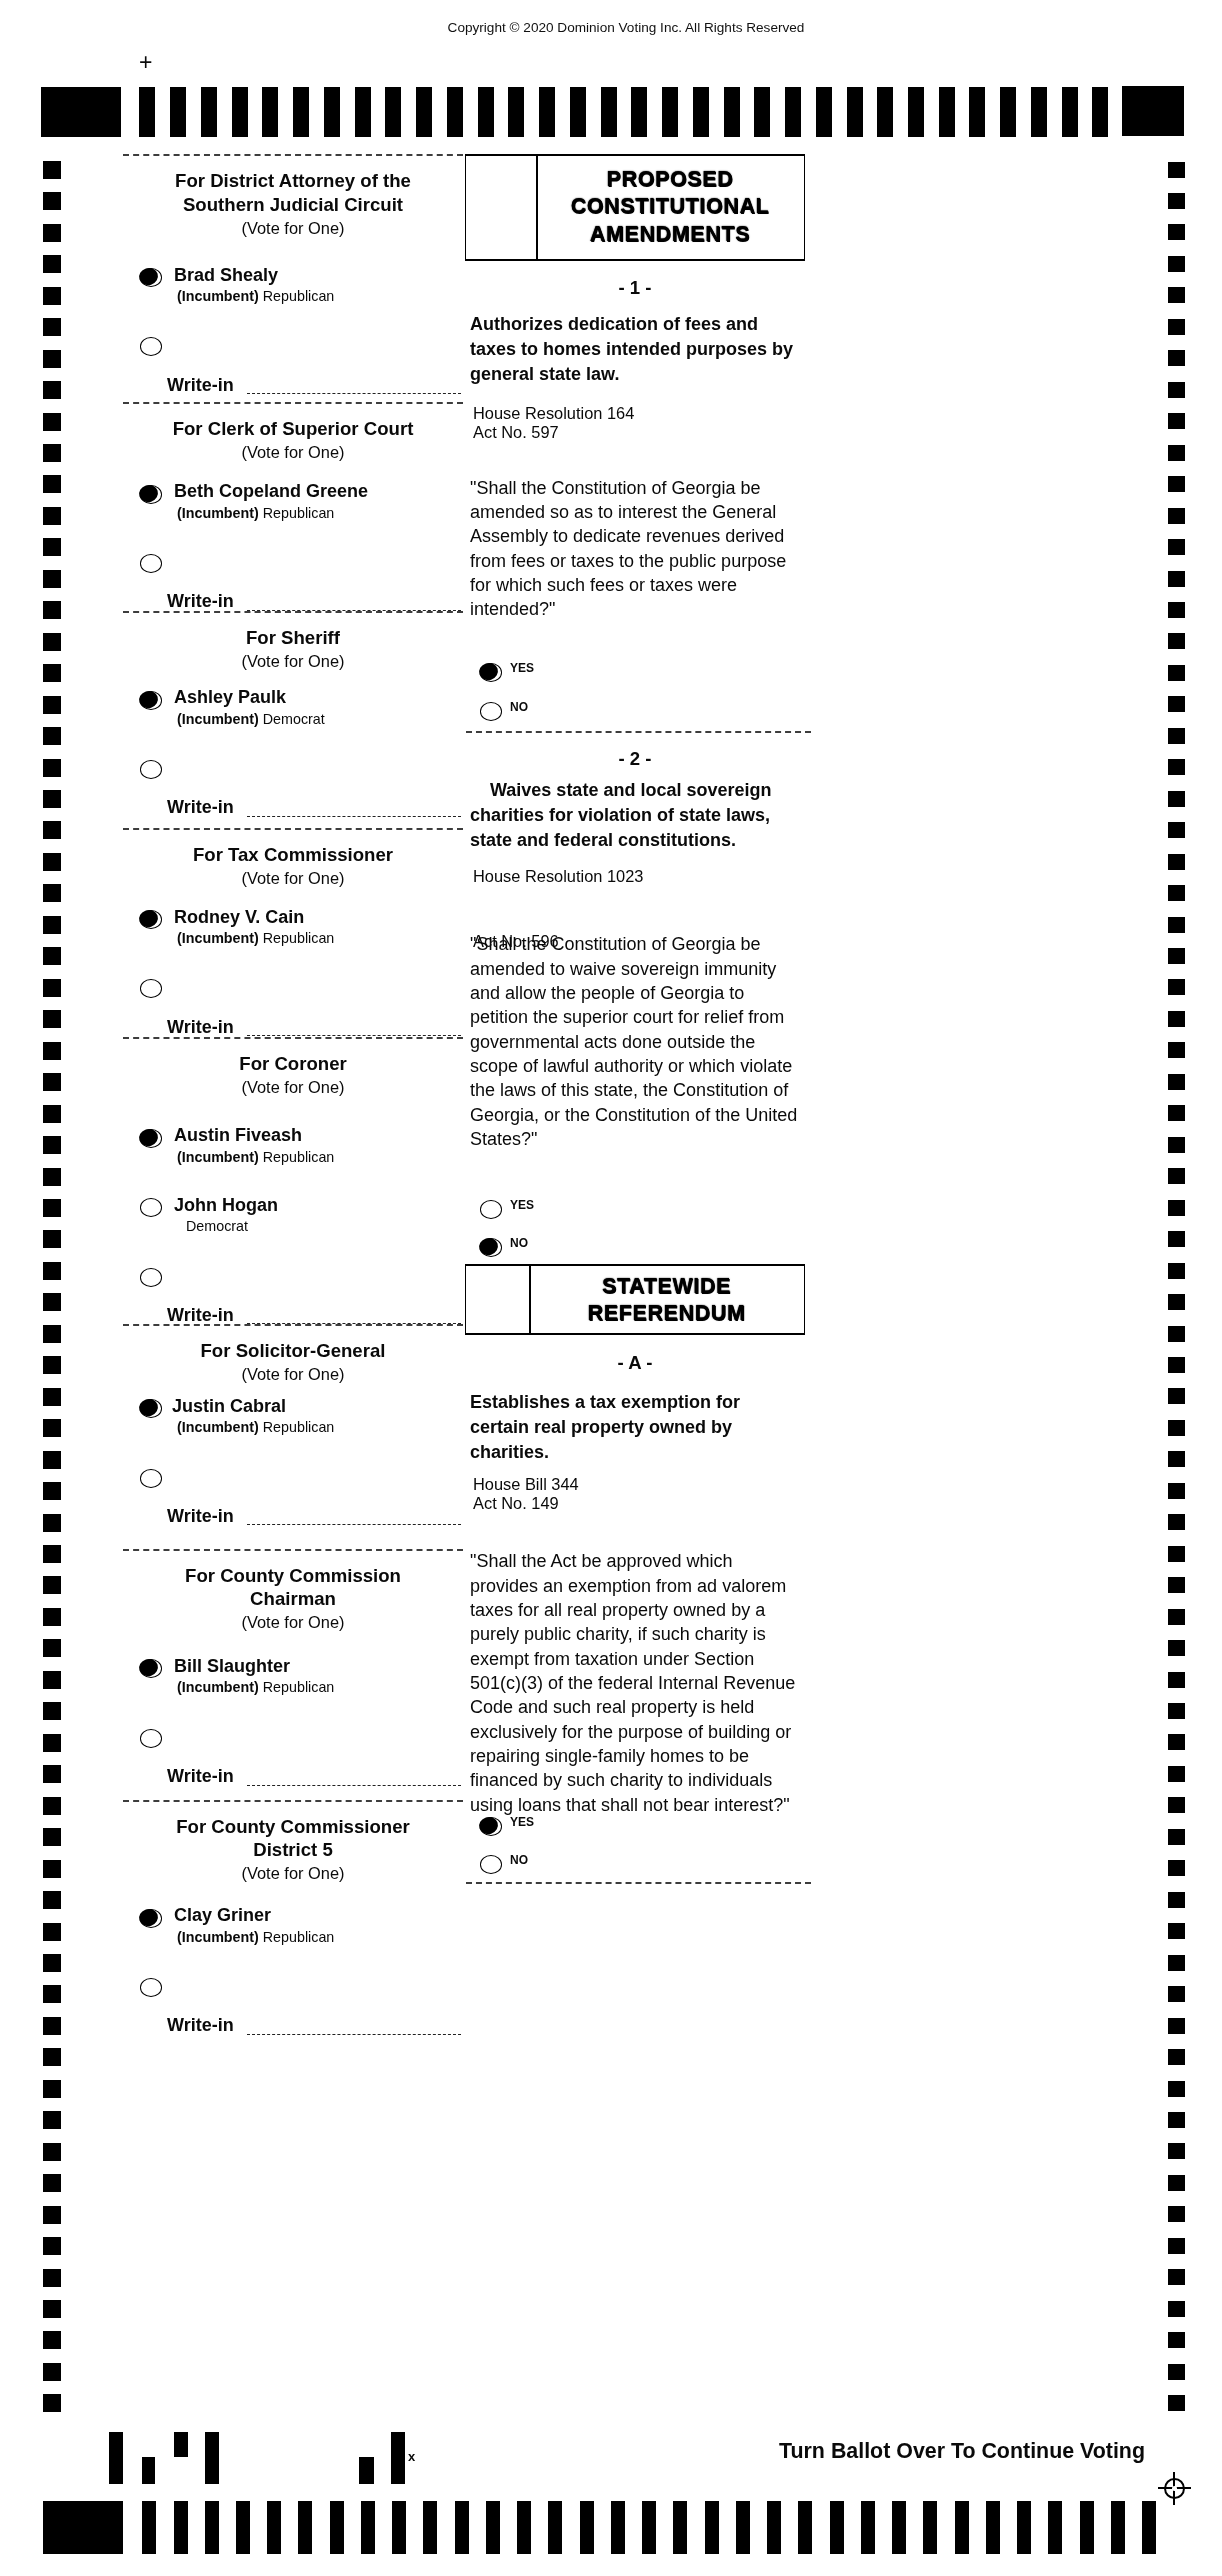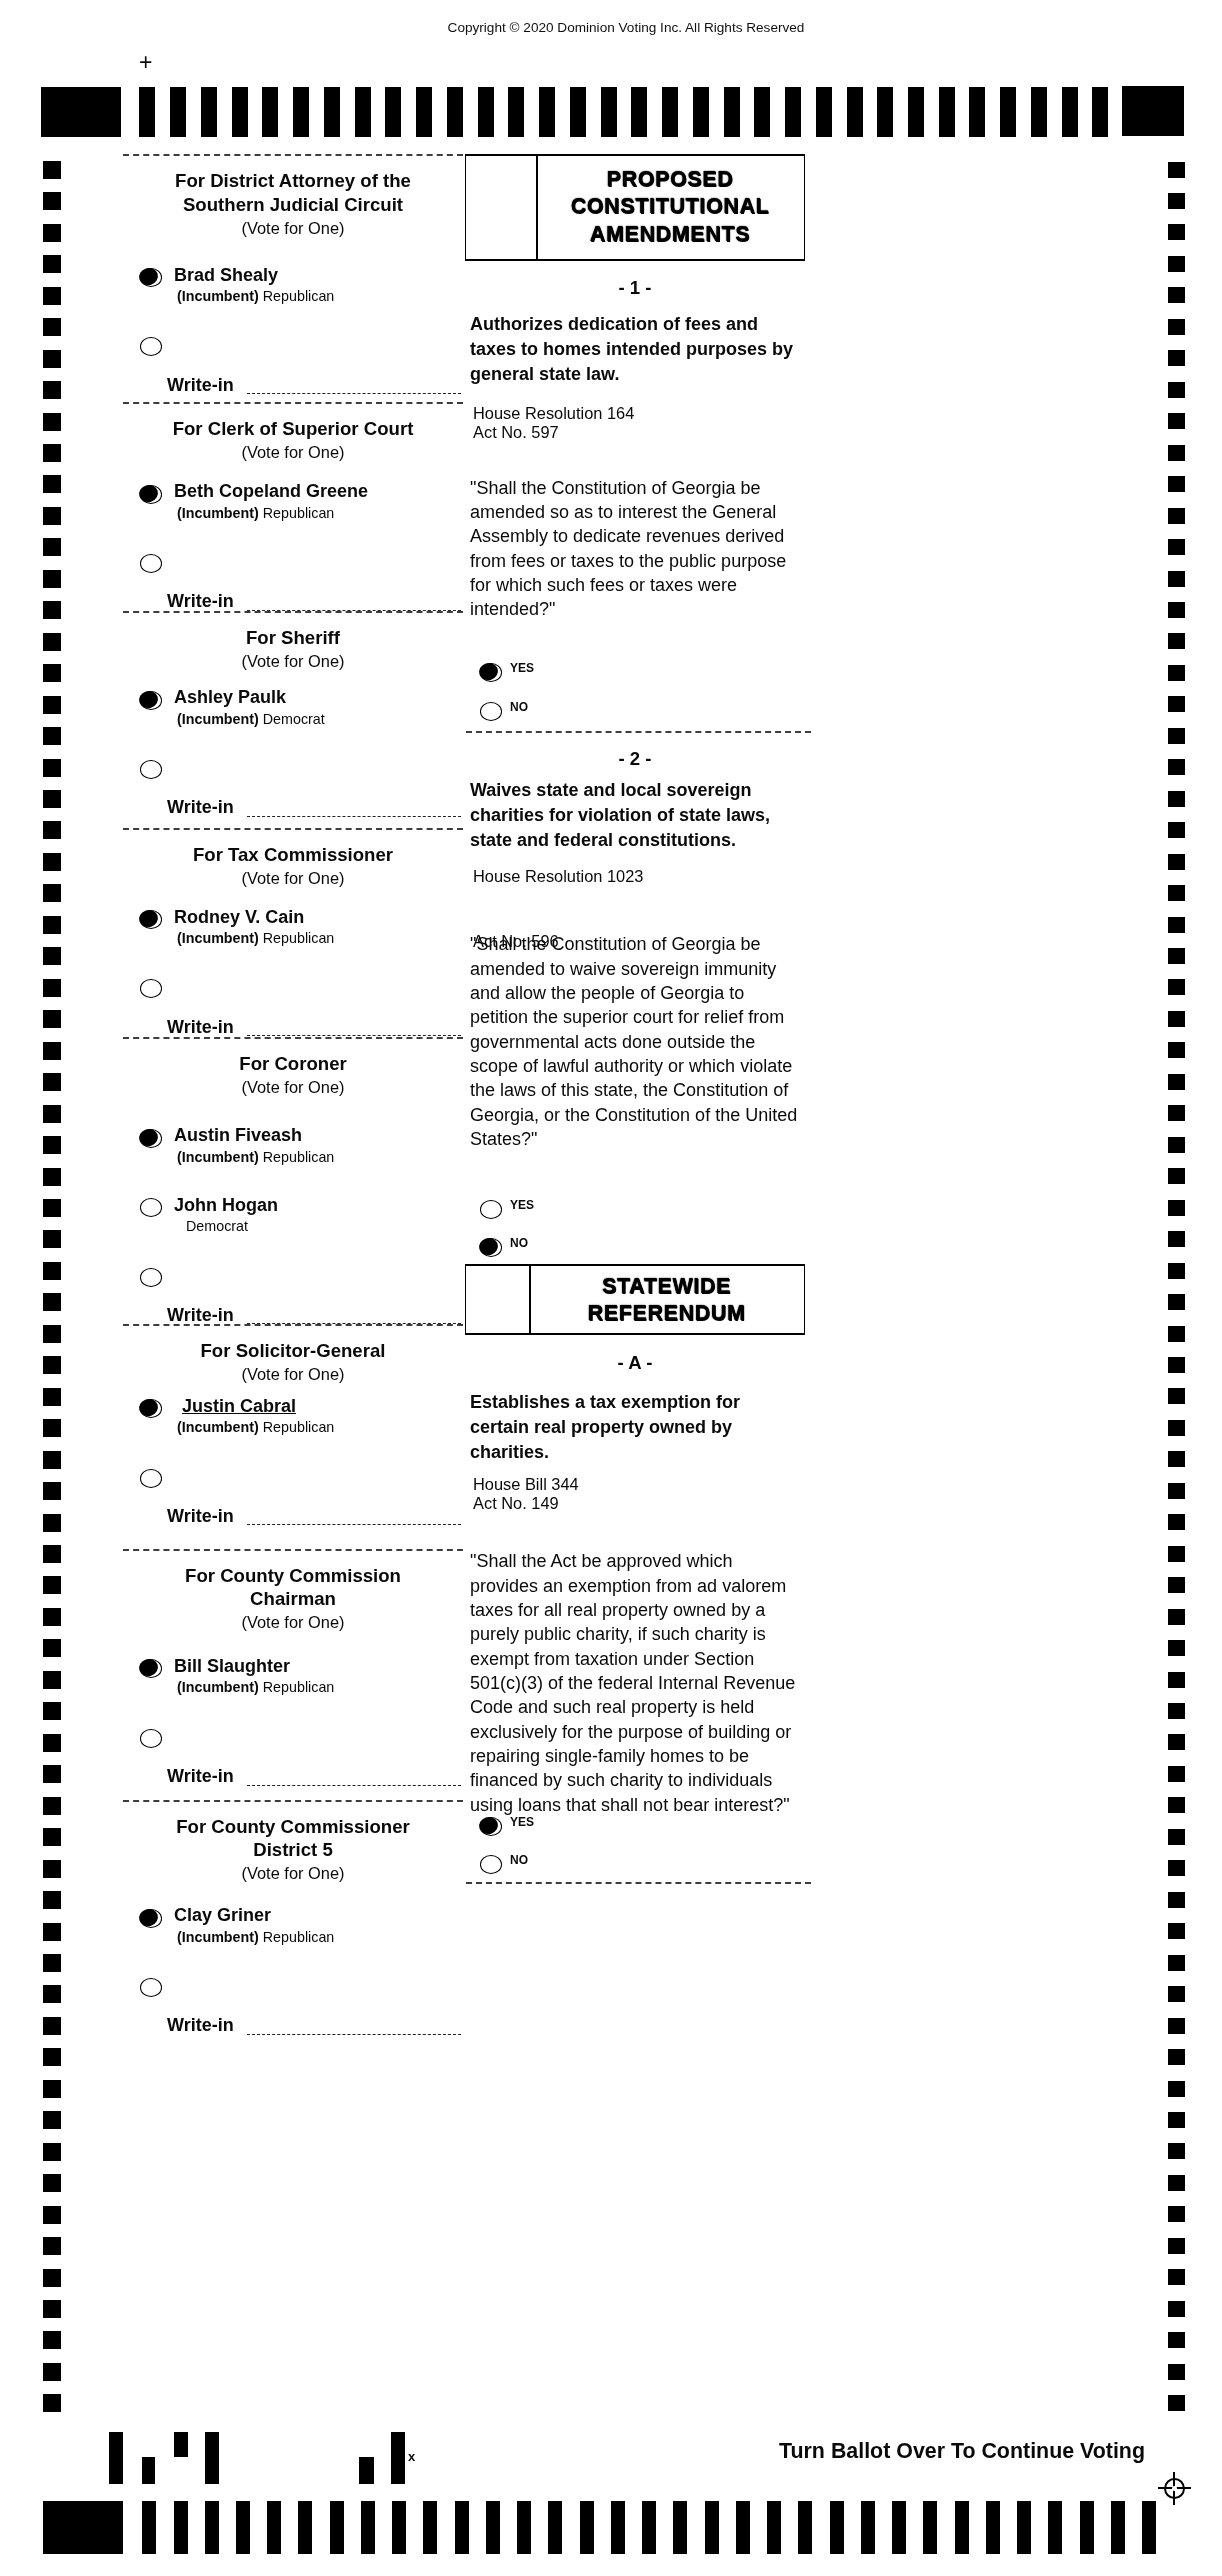--- a/index.html
+++ b/index.html
@@ -317,21 +317,21 @@
       <div class="oval" style="left: 140px; top: 1198px;"></div>
       <div class="cand-name" style="left: 174px; top: 1195px;">John Hogan</div>
       <div class="cand-party" style="left: 186px; top: 1218px;">Democrat</div>
       <div class="oval" style="left: 140px; top: 1268px;"></div>
       <div class="writein" style="left: 167px; top: 1305px;">Write-in</div>
       <div class="wline" style="left: 247px; top: 1323px; width: 214px;"></div>
       <div class="sep" style="left: 123px; top: 1324px; width: 340px;"></div>
       <div class="title-line" style="top: 1339px;">For Solicitor-General</div>
       <div class="vote-for" style="top: 1364px;">(Vote for One)</div>
       <div class="oval filled" style="left: 140px; top: 1399px;"></div>
-      <div class="cand-name" style="left: 182px; top: 1396px; text-decoration: underline;">Justin Cabral</div>
+      <div class="cand-name" style="left: 172px; top: 1396px;">Justin Cabral</div>
       <div class="cand-party" style="left: 177px; top: 1419px;"><b>(Incumbent) </b>Republican</div>
       <div class="oval" style="left: 140px; top: 1469px;"></div>
       <div class="writein" style="left: 167px; top: 1506px;">Write-in</div>
       <div class="wline" style="left: 247px; top: 1524px; width: 214px;"></div>
       <div class="sep" style="left: 123px; top: 1549px; width: 340px;"></div>
       <div class="title-line" style="top: 1564px;">For County Commission</div>
       <div class="title-line" style="top: 1587px;">Chairman</div>
       <div class="vote-for" style="top: 1612px;">(Vote for One)</div>
       <div class="oval filled" style="left: 140px; top: 1659px;"></div>
       <div class="cand-name" style="left: 174px; top: 1656px;">Bill Slaughter</div>
@@ -373,21 +373,21 @@
       <div class="mq" style="top: 526px;">Assembly to dedicate revenues derived</div>
       <div class="mq" style="top: 551px;">from fees or taxes to the public purpose</div>
       <div class="mq" style="top: 575px;">for which such fees or taxes were</div>
       <div class="mq" style="top: 599px;">intended?"</div>
       <div class="oval filled" style="left: 480px; top: 663px;"></div>
       <div class="yn" style="left: 510px; top: 661px;">YES</div>
       <div class="oval" style="left: 480px; top: 702px;"></div>
       <div class="yn" style="left: 510px; top: 700px;">NO</div>
       <div class="sep" style="left: 466px; top: 731px; width: 345px;"></div>
       <div class="mnum" style="top: 748px;">- 2 -</div>
-      <div class="msum" style="top: 778px;">Waives state and local sovereign</div>
+      <div class="msum" style="top: 778px; margin-left: 20px;">Waives state and local sovereign</div>
       <div class="msum" style="top: 803px;">charities for violation of state laws,</div>
       <div class="msum" style="top: 828px;">state and federal constitutions.</div>
       <div class="mcite" style="top: 867px;">House Resolution 1023</div>
       <div class="mcite" style="top: 932px;">Act No. 596</div>
       <div class="mq" style="top: 934px;">"Shall the Constitution of Georgia be</div>
       <div class="mq" style="top: 959px;">amended to waive sovereign immunity</div>
       <div class="mq" style="top: 983px;">and allow the people of Georgia to</div>
       <div class="mq" style="top: 1007px;">petition the superior court for relief from</div>
       <div class="mq" style="top: 1032px;">governmental acts done outside the</div>
       <div class="mq" style="top: 1056px;">scope of lawful authority or which violate</div>

